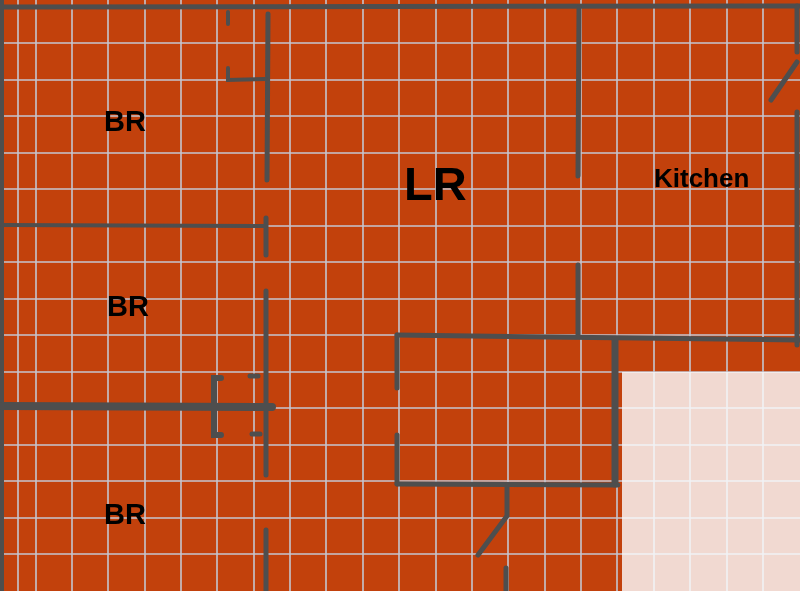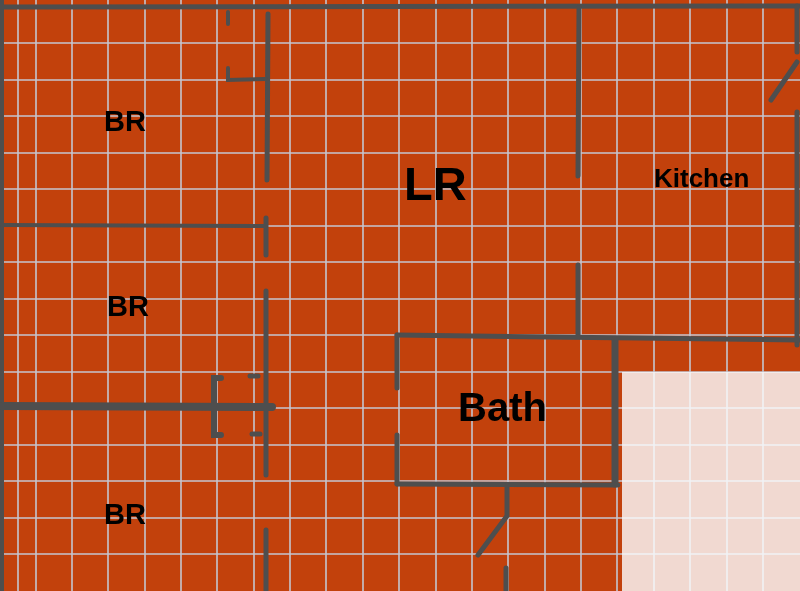--- a/index.html
+++ b/index.html
@@ -95,14 +95,13 @@
       <polyline points="507,485 507,516 478,555" stroke-width="5"></polyline>
       <line x1="506" y1="568" x2="506" y2="591" stroke-width="5"></line>
     </g>
   </svg>
 
   <div class="label" style="left:104px; top:107px; font-size:29px;">BR</div>
   <div class="label" style="left:107px; top:292px; font-size:29px;">BR</div>
   <div class="label" style="left:104px; top:500px; font-size:29px;">BR</div>
   <div class="label" style="left:404px; top:134px; font-size:47px;margin-top:26px;">LR</div>
   <div class="label" style="left:654px; top:165px; font-size:26px;">Kitchen</div>
-  <div class="label" style="left:458px; top:387px; font-size:40px;">Bath</div>
 </div>
 
 </body></html>

